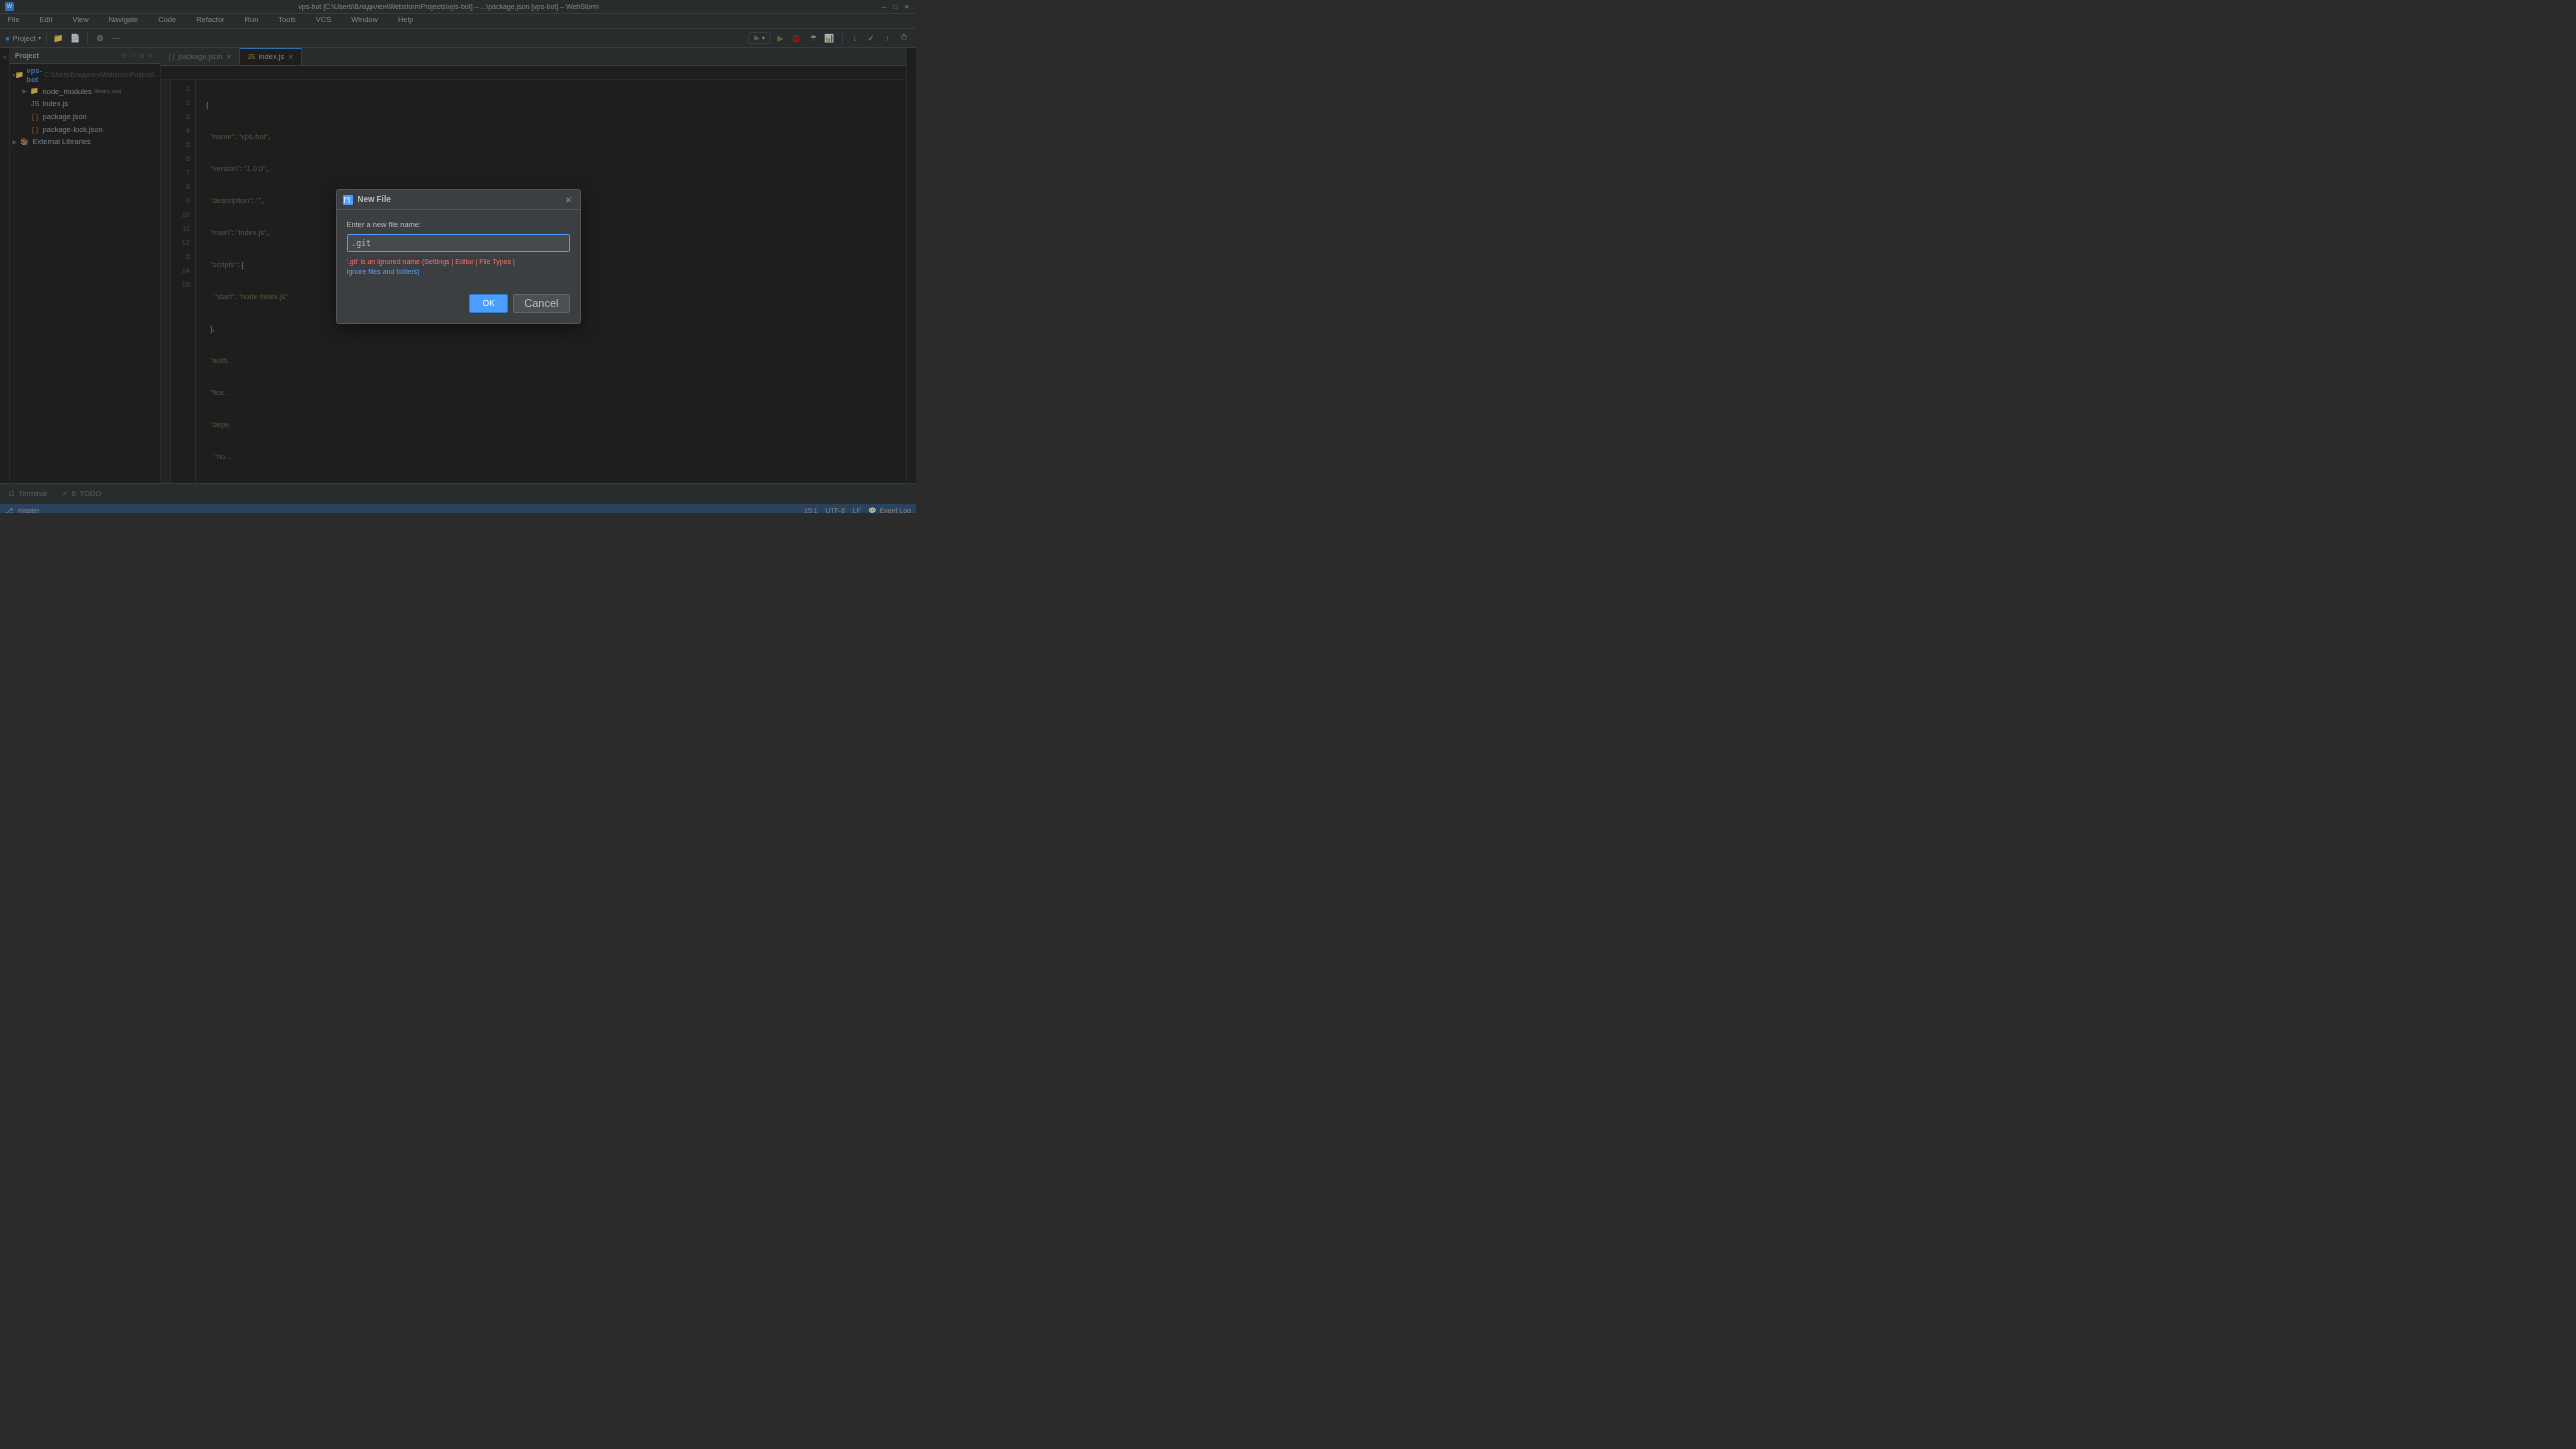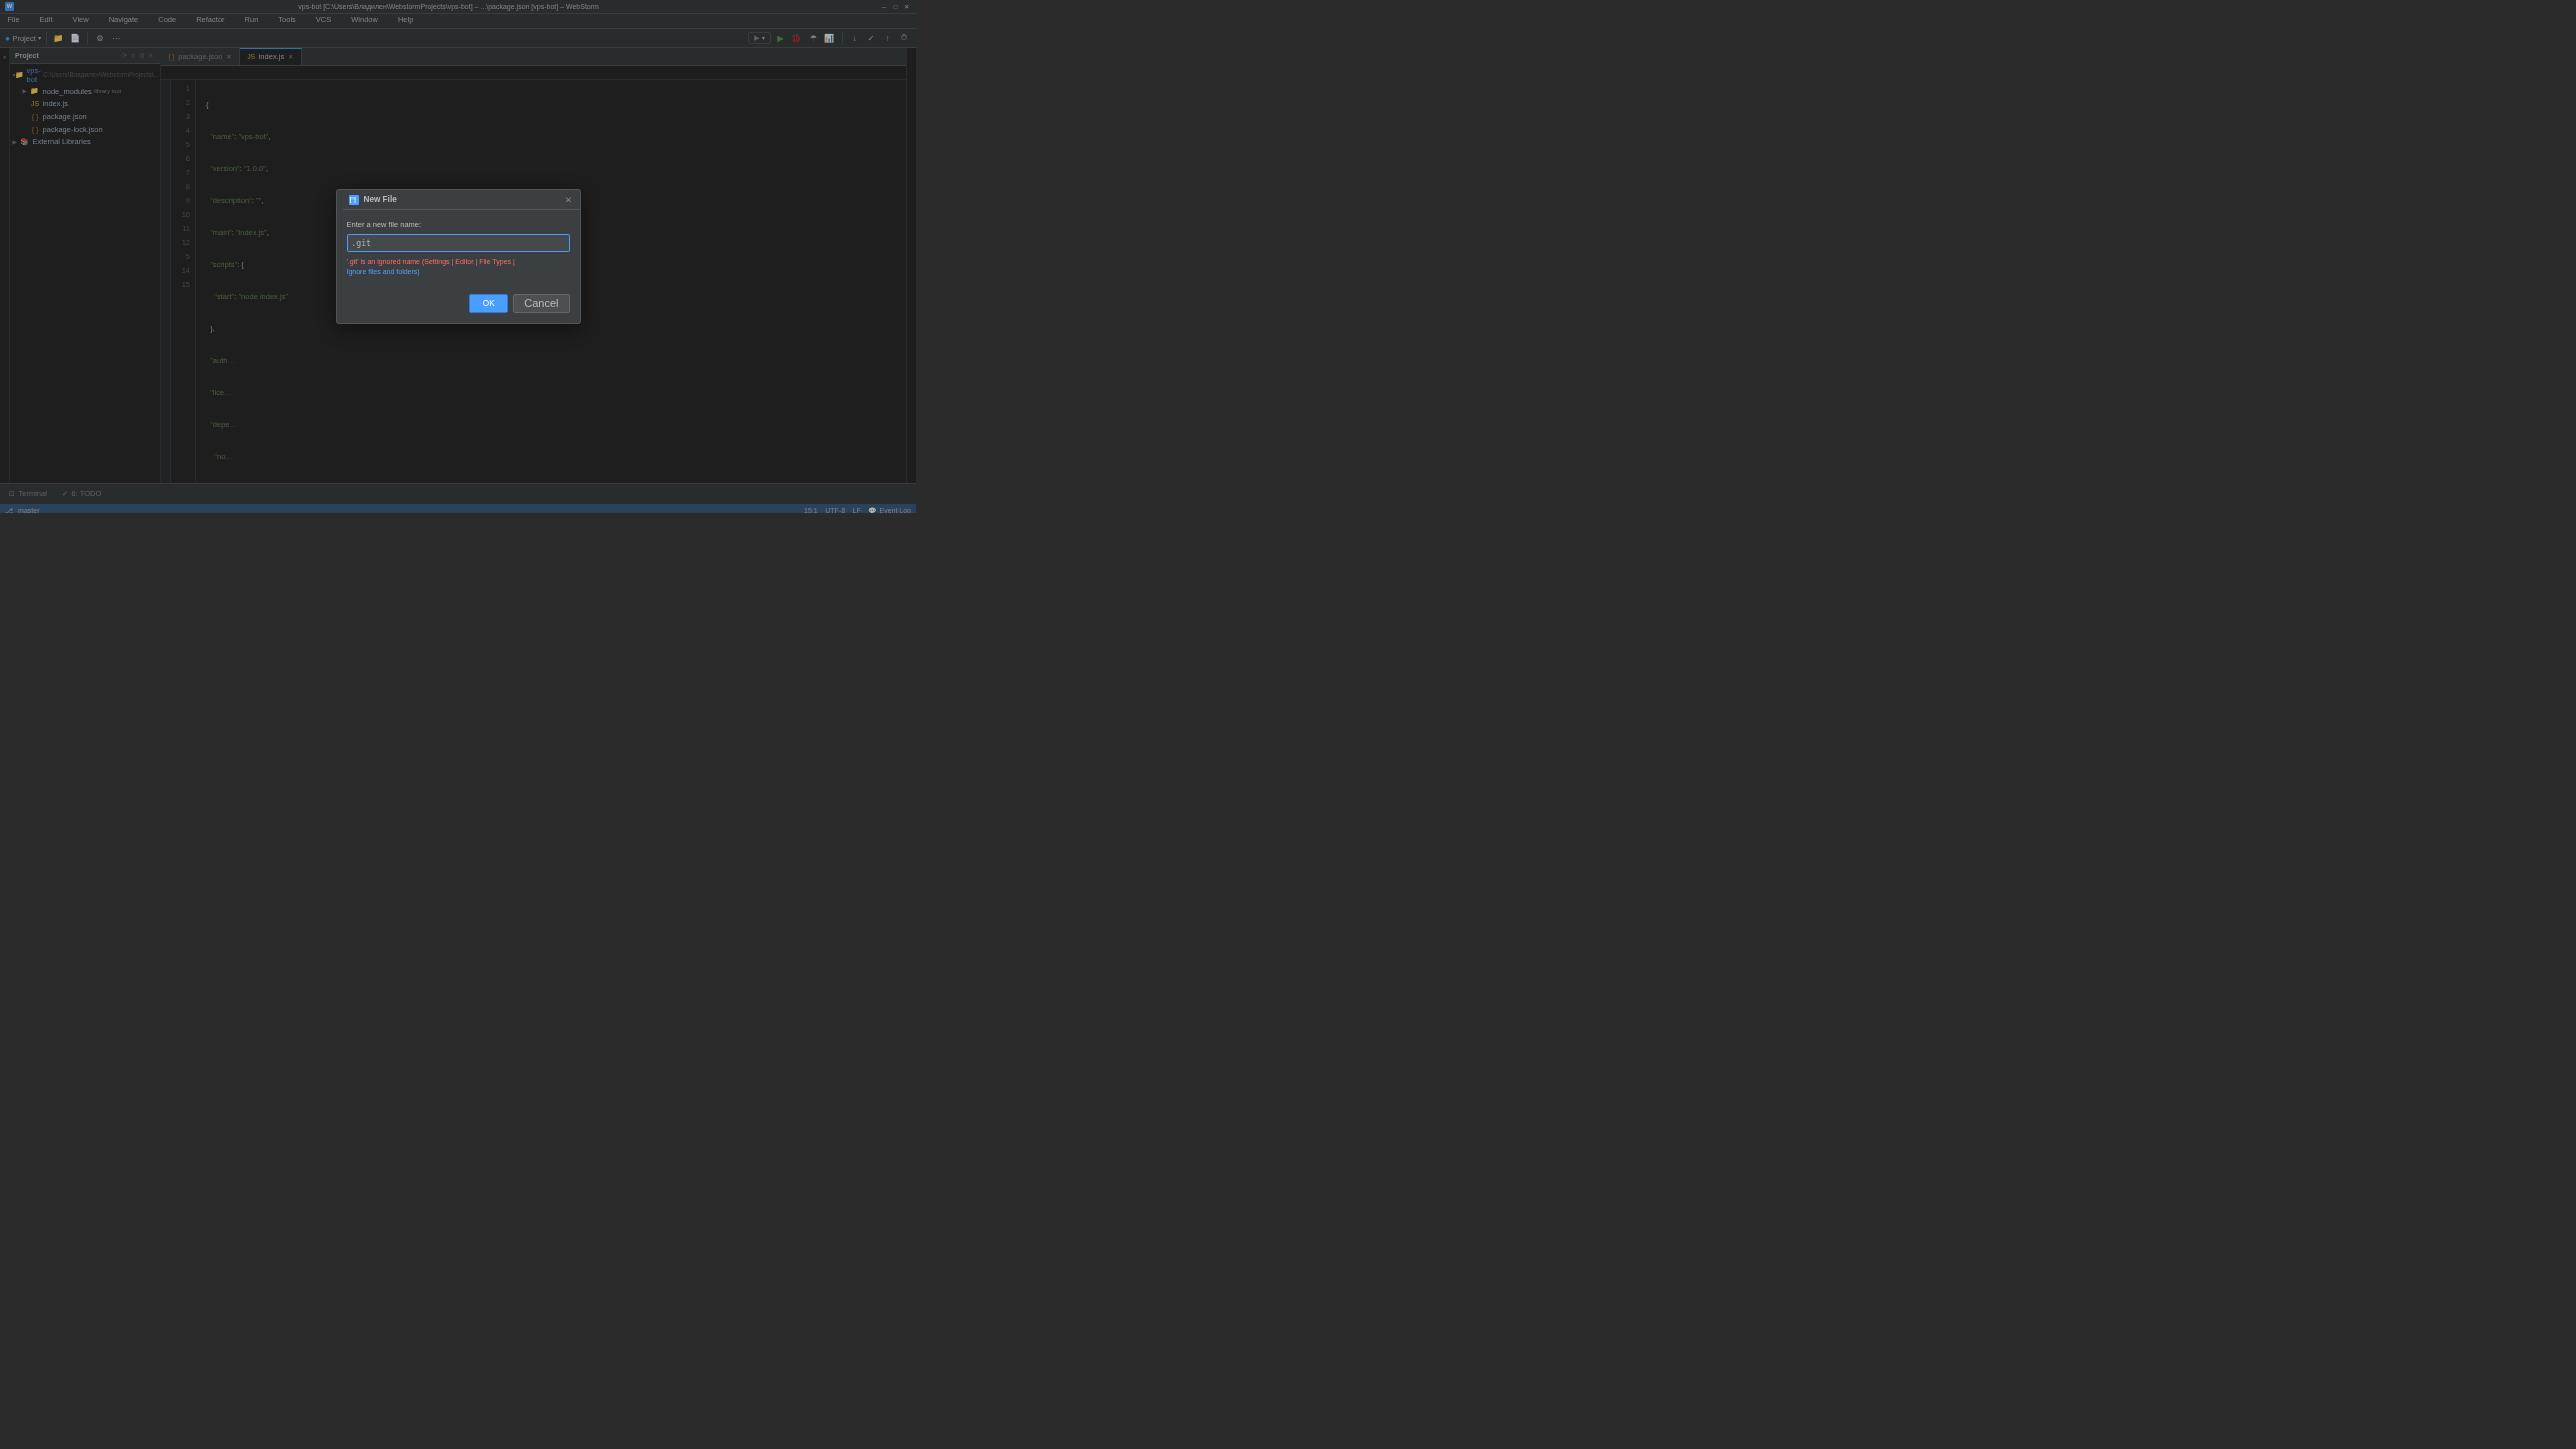--- a/index.html
+++ b/index.html
@@ -342,21 +342,20 @@
       box-shadow: 0 5px 20px rgba(0,0,0,0.5);
     }
     .modal-header {
       height: 20px;
       background: #3c3f41;
       display: flex;
       align-items: center;
       padding: 0 6px;
       border-bottom: 0.6px solid #555;
       border-radius: 2.5px 2.5px 0 0;
-      margin-left: 6px;
     }
     .modal-title-icon {
       width: 10px;
       height: 10px;
       background: #4a9eff;
       border-radius: 1.3px;
       margin-right: 5px;
       display: flex;
       align-items: center;
       justify-content: center;
@@ -528,21 +527,21 @@
         <span style="flex:1"></span>
         <span class="left-tab-btn" style="font-size:7px;">⟳</span>
         <span class="left-tab-btn" style="font-size:7px;">≡</span>
         <span class="left-tab-btn" style="font-size:7px;">⚙</span>
         <span class="left-tab-btn" style="font-size:7px;">✕</span>
       </div>
 
       <div class="tree-item">
         <span class="tree-arrow">▾</span>
         <span class="tree-icon folder-icon">📁</span>
-        <span style="color:#5c9cf5;font-weight:400;">vps-bot</span>
+        <span style="color:#5c9cf5;font-weight:700;">vps-bot</span>
         <span style="color:#606366;font-size:6.3px;margin-left:2.5px;">C:\Users\Владилен\WebstormProjects\...</span>
       </div>
       <div class="tree-item" style="padding-left:12.6px;">
         <span class="tree-arrow">▶</span>
         <span class="tree-icon folder-icon">📁</span>
         <span>node_modules</span>
         <span class="lib-badge">library root</span>
       </div>
       <div class="tree-item" style="padding-left:12.6px;">
         <span style="width:7.5px;"></span>

